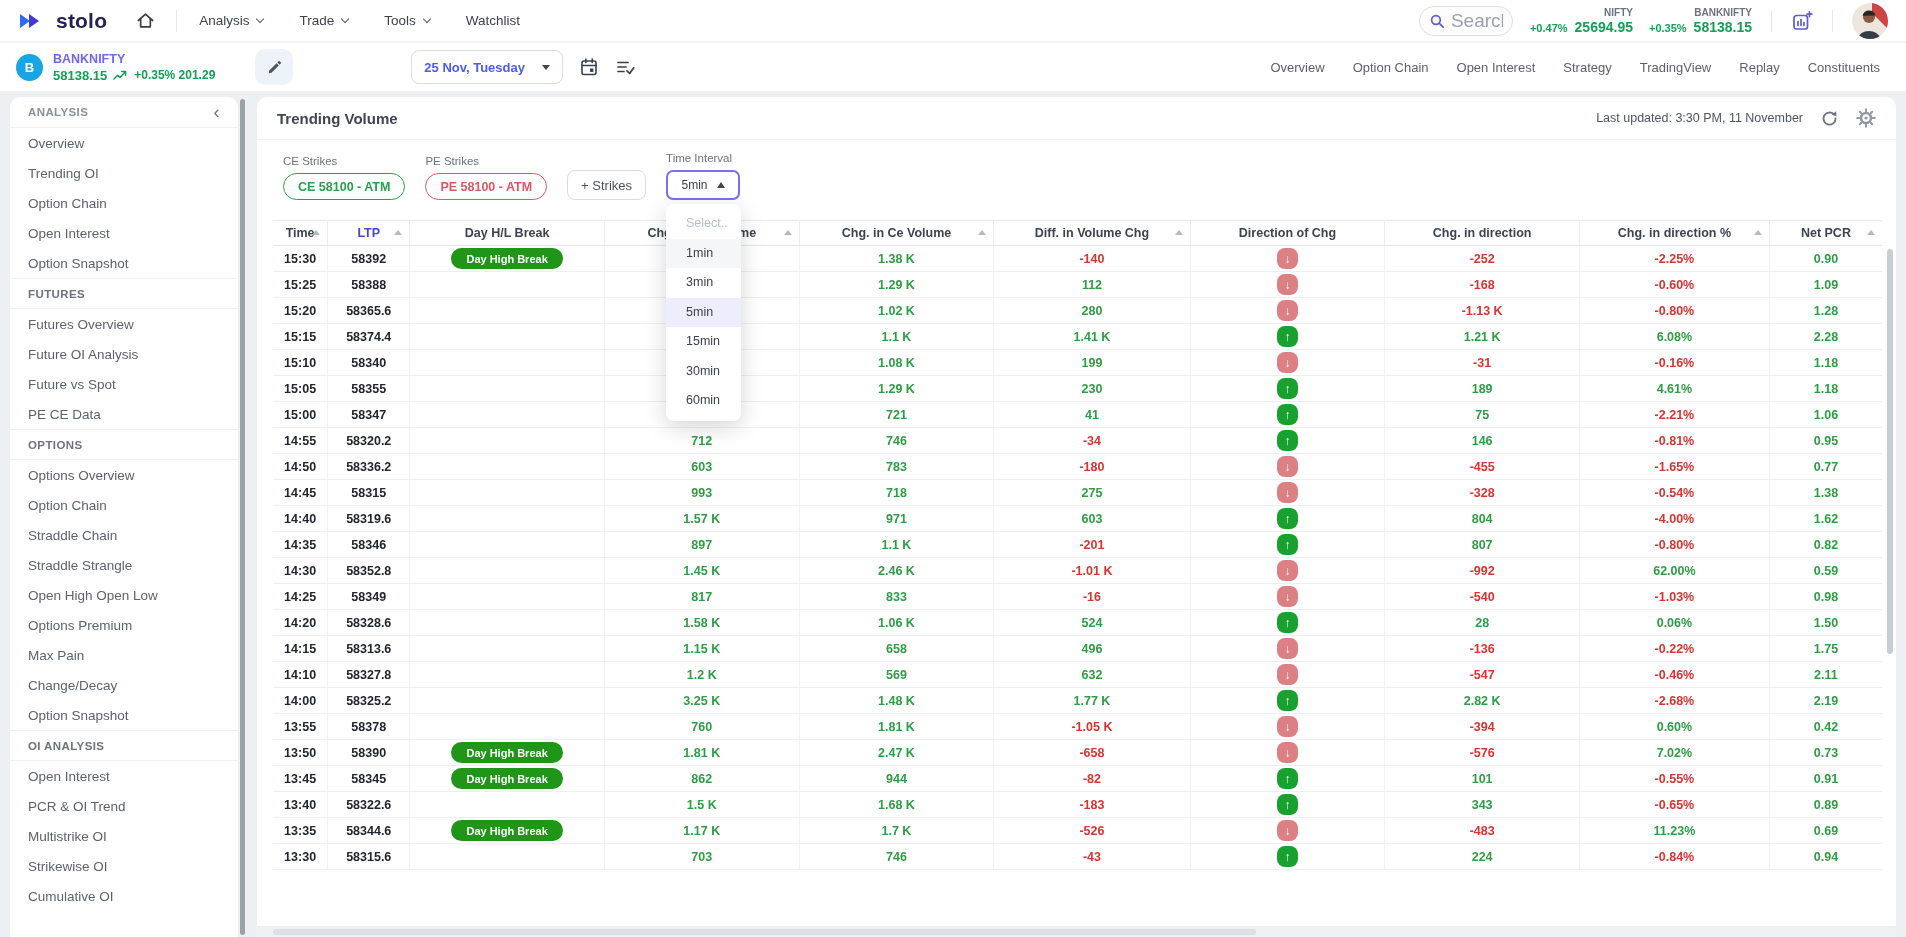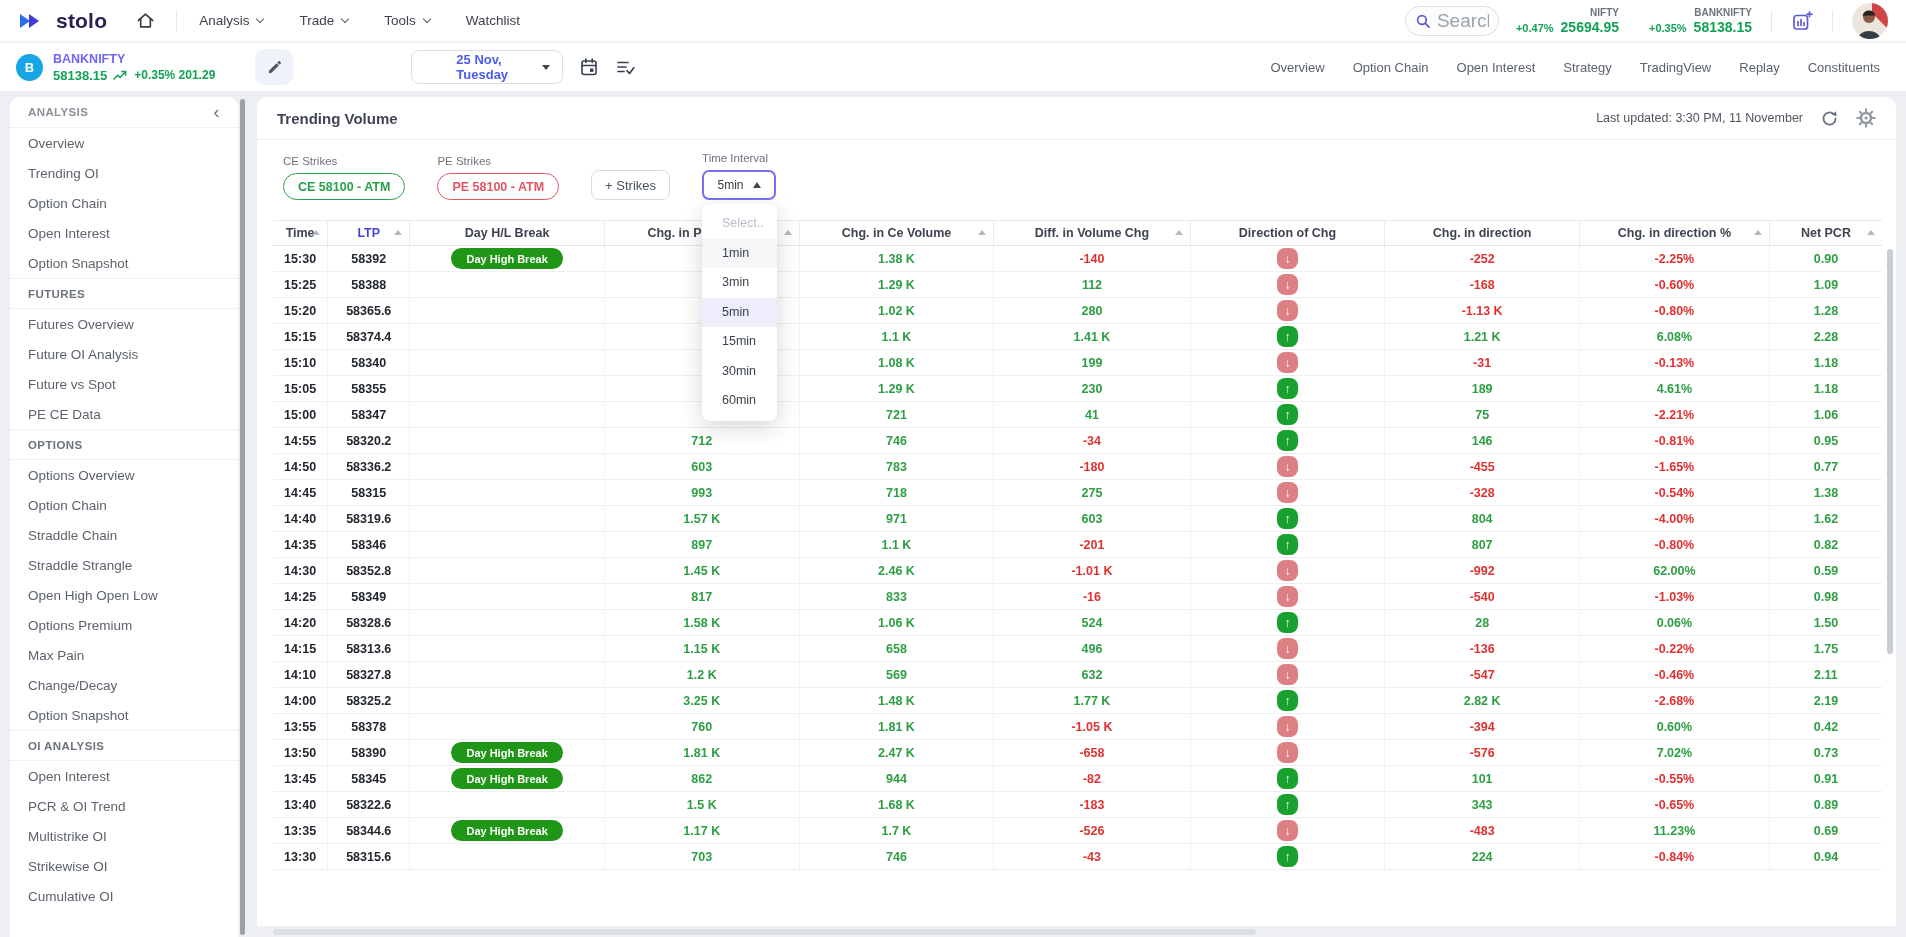--- a/index.html
+++ b/index.html
@@ -30,40 +30,40 @@
   
   .instrument-bar { height:49px; background:#fff; display:flex; align-items:center; padding:0 16px; border-top:1px solid #f3f4f6; position:relative; z-index:39; }
   .b-badge { width:27px; height:27px; border-radius:50%; background:#17a5e6; color:#fff; font-weight:700; font-size:13px; display:flex; align-items:center; justify-content:center; }
   .inst-info { margin-left:10px; display:flex; flex-direction:column; gap:2px; }
   .inst-name { font-size:12.5px; font-weight:700; color:var(--name_purple); }
   .inst-price-row { display:flex; align-items:center; gap:6px; }
   .inst-price { font-size:13px; font-weight:700; color:var(--price_green); }
   .inst-change { font-size:12px; font-weight:600; color:var(--price_green); }
   .edit-btn { margin-left:40px; width:38px; height:36px; background:#eef3f9; border-radius:10px; display:flex; align-items:center; justify-content:center; cursor:pointer; }
   .date-select { margin-left:118px; width:152px; height:34px; border:1px solid #d9dde4; border-radius:8px; display:flex; align-items:center; justify-content:space-between; padding:0 12px; cursor:pointer; background:#fff; }
-  .date-text { font-size:13px; font-weight:600; color:var(--link_blue);margin-left:32px; }
+  .date-text { font-size:13px; font-weight:600; color:var(--link_blue); }
   .caret-down { width:0; height:0; border-left:4.5px solid transparent; border-right:4.5px solid transparent; border-top:5.5px solid #3f4650; }
   .ibar-icon { margin-left:16px; }
   .inst-tabs { margin-left:auto; display:flex; gap:28px; padding-right:10px; }
   .tab { font-size:13px; color:#5c626c; cursor:pointer; white-space:nowrap; }
   
   .sidebar { position:absolute; left:10px; top:97px; width:228px; bottom:0; background:#fff; border-radius:10px 10px 0 0; overflow:hidden; }
   .sb-head { height:31px; display:flex; align-items:center; justify-content:space-between; padding:0 18px; font-size:11.5px; font-weight:700; letter-spacing:.4px; color:#6d737d; border-bottom:1px solid #eef0f3; border-top:1px solid #eef0f3; }
   .sb-head.first { border-top:0; color:#8a9099; }
   .collapse { font-size:18px; color:#6d737d; line-height:1; cursor:pointer; font-weight:400; }
   .sb-item { height:30px; display:flex; align-items:center; padding:0 18px; font-size:13.5px; color:#5d636d; cursor:pointer; white-space:nowrap; }
   .sidebar-scrollbar { position:absolute; left:240px; top:99px; width:5px; height:836px; background:#9aa1a9; border-radius:3px; }
   
   .panel { position:absolute; left:257px; right:10px; top:97px; bottom:0; background:#fff; border-radius:10px 10px 0 0; }
   .panel-head { height:43px; display:flex; align-items:center; padding:0 20px; border-bottom:1px solid #eef0f3; }
   .panel-title { font-size:15px; font-weight:600; color:#3f4552; }
   .panel-head-right { margin-left:auto; display:flex; align-items:center; gap:17px; }
   .last-updated { font-size:12.5px; color:#4e5560; }
   
-  .filters { display:flex; align-items:flex-end; gap:32px; padding:12px 20px 20px 26px; }
+  .filters { display:flex; align-items:flex-end; gap:20px; padding:12px 20px 20px 26px; }
   .fgroup { display:flex; flex-direction:column; gap:6px; }
   .flabel { font-size:11.5px; color:#6b727e; }
   .pill { height:27px; display:flex; align-items:center; padding:0 14px; border-radius:15px; font-size:12.5px; font-weight:600; background:#fff; cursor:pointer; }
   .pill.ce { border:1.3px solid #27a24c; color:#27a24c; }
   .pill.pe { border:1.3px solid #e25563; color:#e25563; }
   .strikes-btn { height:30px; padding:0 13px; border:1px solid #d7dbe2; border-radius:8px; font-size:13px; color:#4a5160; display:flex; align-items:center; background:#fff; cursor:pointer; }
   .select-wrap { position:relative; }
   .select { width:74px; height:30px; border:2px solid var(--select_border); border-radius:7px; display:flex; align-items:center; justify-content:center; gap:9px; font-size:12px; font-weight:500; color:#3a4048; background:#fff; cursor:pointer; }
   .caret-up { width:0; height:0; border-left:4.5px solid transparent; border-right:4.5px solid transparent; border-bottom:6px solid #3f4650; }
   .dropdown { position:absolute; top:34px; left:0; width:75px; background:#fff; border-radius:8px; box-shadow:0 6px 22px rgba(25,28,45,.18); padding:5px 0; z-index:30; }
@@ -131,21 +131,21 @@
   <div class="nav-right">
     <div class="search">
       <span style="display:flex;">
         <svg width="16" height="16" viewBox="0 0 17 17" fill="none" stroke="#5b5bd6" stroke-width="1.8" stroke-linecap="round">
             <circle cx="7.4" cy="7.4" r="4.6"></circle>
             <line x1="11" y1="11" x2="15" y2="15"></line>
           </svg>
       </span>
       <input placeholder="Search..." style="">
     </div>
-    <div style="display:flex;align-items:center;gap:30px;">
+    <div style="display:flex;align-items:center;gap:16px;">
         <div class="ticker">
           <span class="tname">NIFTY</span>
           <div class="trow">
             <span class="tchg">+0.47%</span>
             <span class="tval">25694.95</span>
           </div>
         </div>
         <div class="ticker">
           <span class="tname">BANKNIFTY</span>
           <div class="trow">
@@ -410,21 +410,21 @@
           </tr>
           <tr>
             <td class="c-time">15:10</td>
             <td class="c-ltp">58340</td>
             <td class="c-badge"></td>
             <td class="pos"></td>
             <td class="pos">1.08 K</td>
             <td class="pos">199</td>
             <td class="c-dir"><span class="dirpill down">↓</span></td>
             <td class="neg">-31</td>
-            <td class="neg">-0.13%</td>
+            <td class="neg">-0.16%</td>
             <td class="pos">1.18</td>
           </tr>
           <tr>
             <td class="c-time">15:05</td>
             <td class="c-ltp">58355</td>
             <td class="c-badge"></td>
             <td class="pos"></td>
             <td class="pos">1.29 K</td>
             <td class="pos">230</td>
             <td class="c-dir"><span class="dirpill up">↑</span></td>

